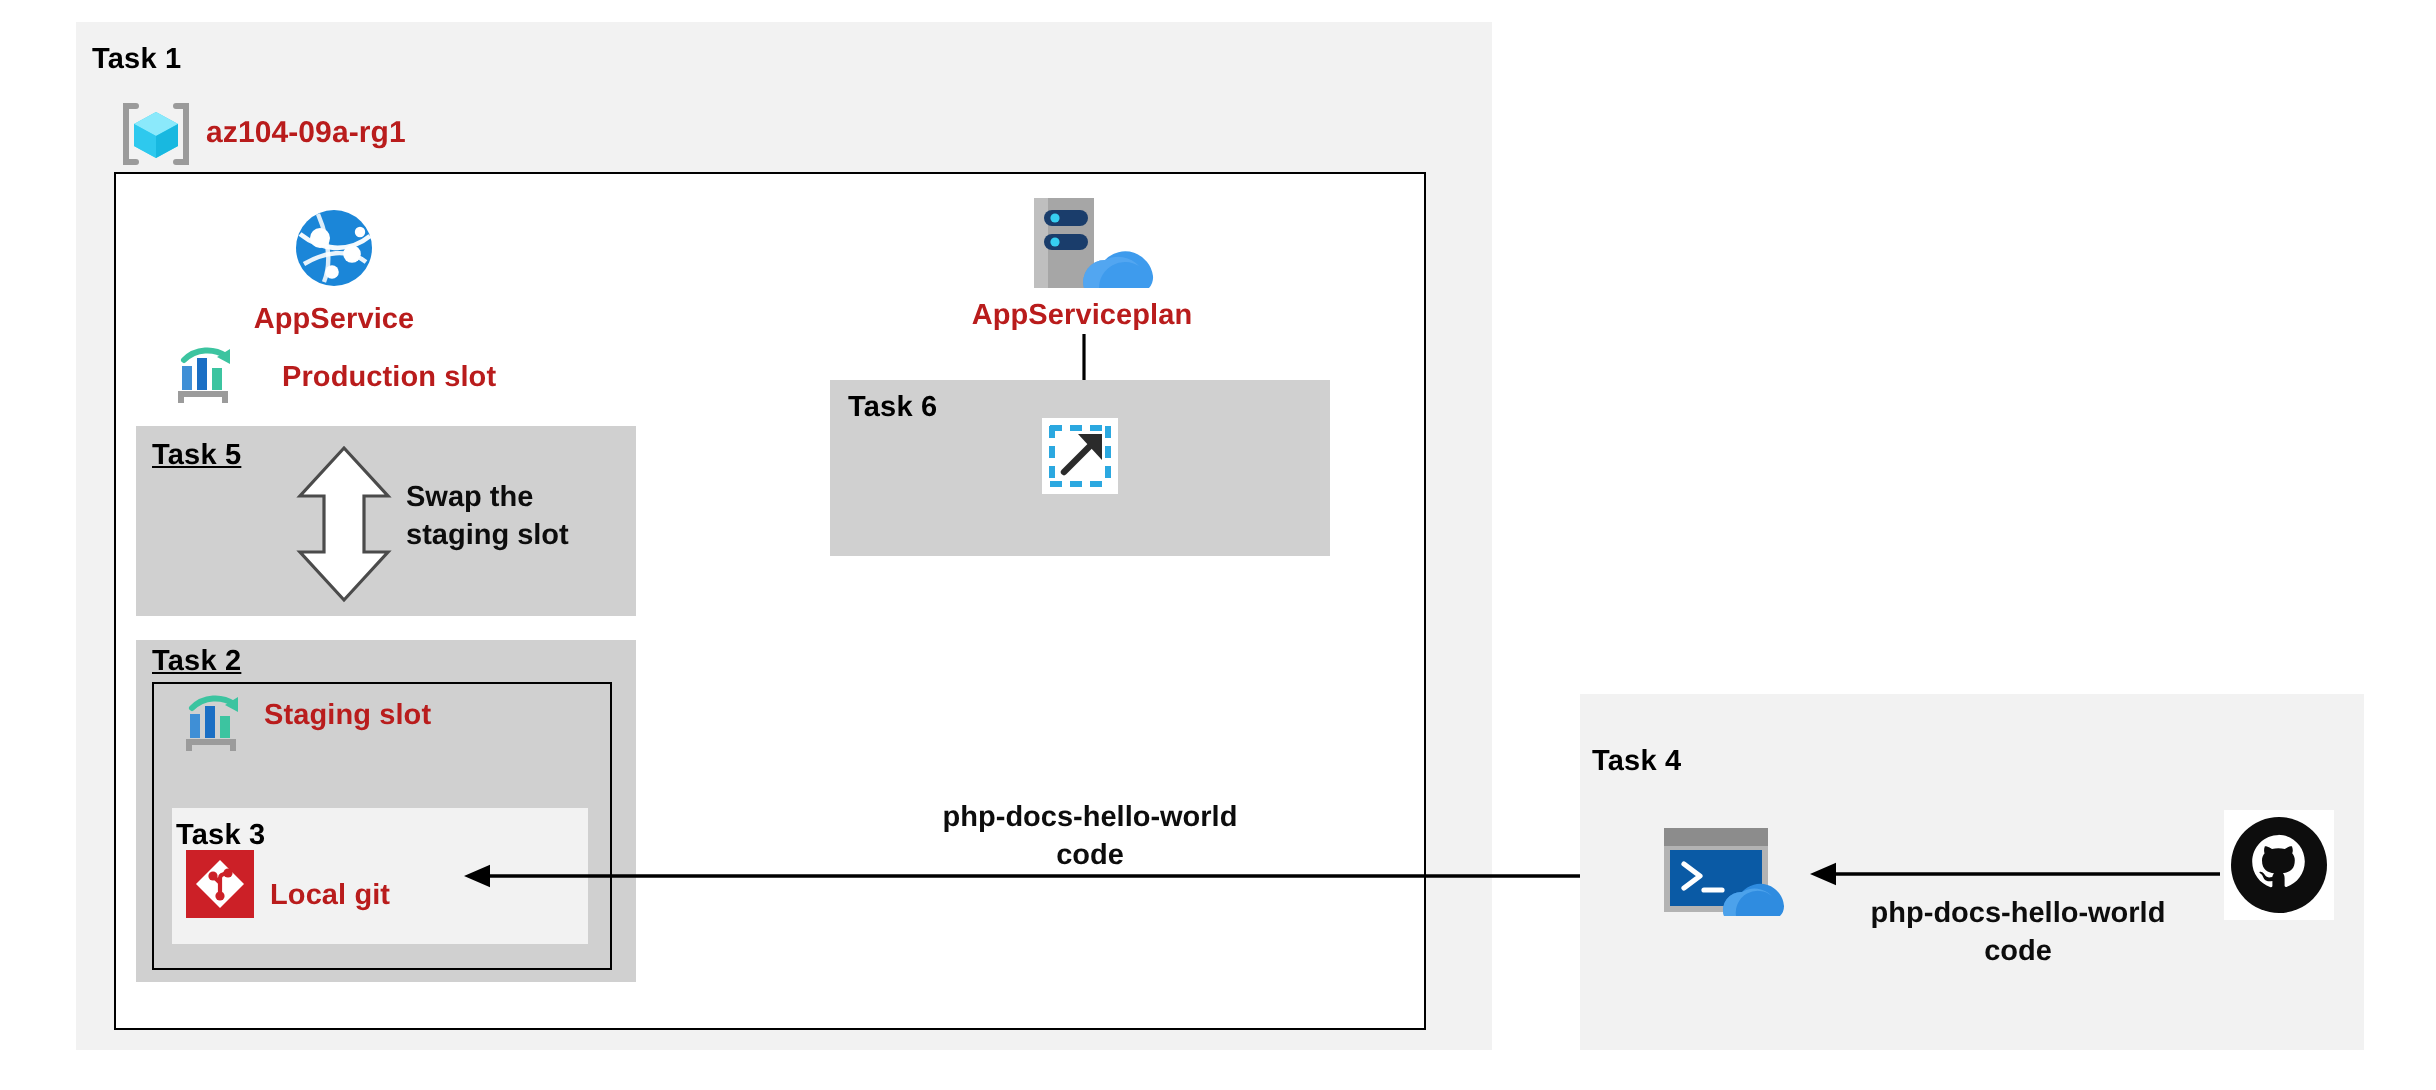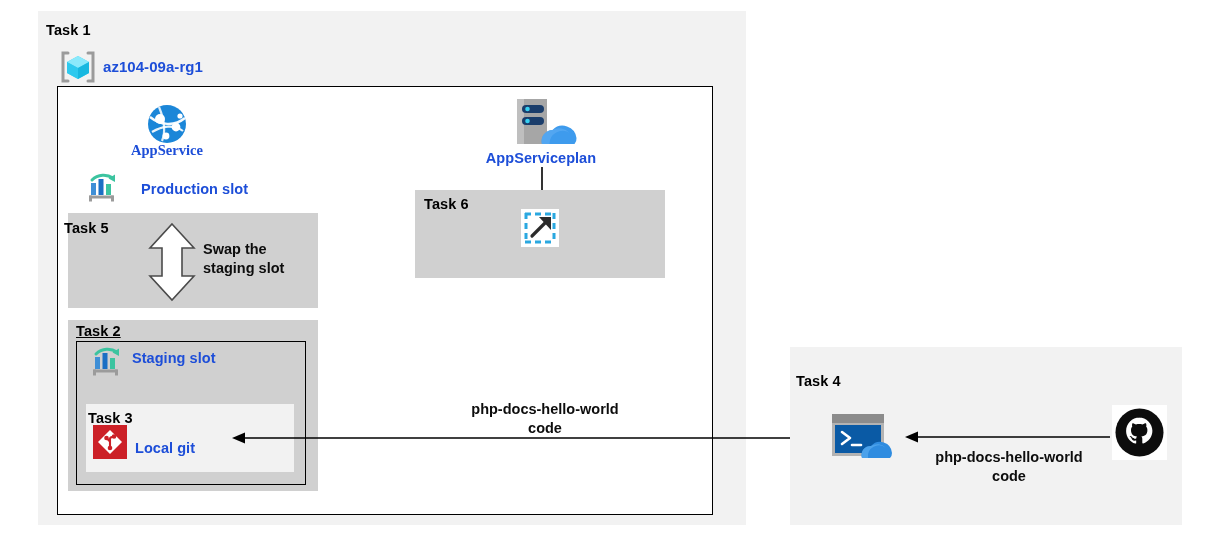--- a/index.html
+++ b/index.html
@@ -13,21 +13,21 @@
   .panel-midgray{position:absolute;background:#d0d0d0;}
   .panel-white{position:absolute;background:#ffffff;border:1.5px solid #000000;}
   .panel-inner-border{position:absolute;background:#d0d0d0;border:1.5px solid #000000;}
   .panel-light{position:absolute;background:#f2f2f2;}
 
   
   .task-label{position:absolute;color:#000000;font-weight:bold;font-size:14.5px;
               letter-spacing:0.1px;white-space:nowrap;}
 
   
-  .node-label{position:absolute;color:#1d4ed8;font-weight:bold;font-size:14.5px;
+  .node-label{position:absolute;color:#b91c1c;font-weight:bold;font-size:14.5px;
               white-space:nowrap;letter-spacing:0.05px;}
   .node-label.center{text-align:center;}
   .multiline{position:absolute;color:#0d0d0d;font-weight:bold;font-size:14.5px;
              text-align:center;line-height:1.32;}
 
   
   .icon{position:absolute;}
   .icon svg{display:block;}
 
   
@@ -60,38 +60,38 @@
       <circle cx="21" cy="21" r="19" fill="#1b86d8"></circle>
       <path d="M4 14 C14 22 28 24 39 15" fill="none" stroke="#ffffff" stroke-width="2.4" opacity="0.95"></path>
       <path d="M6 29 C16 23 28 21 37 28" fill="none" stroke="#ffffff" stroke-width="2.2" opacity="0.9"></path>
       <path d="M13 4 C18 16 20 28 16 38" fill="none" stroke="#ffffff" stroke-width="2.2" opacity="0.85"></path>
       <circle cx="14" cy="16" r="5" fill="#ffffff"></circle>
       <circle cx="30" cy="24" r="4.4" fill="#ffffff"></circle>
       <circle cx="20" cy="33" r="3.4" fill="#ffffff"></circle>
       <circle cx="34" cy="13" r="2.6" fill="#ffffff"></circle>
     </svg>
   </div>
-  <div class="node-label center" style="left:0px;top:142px;width:334px;font-family:Liberation Serif, serif;">AppService</div>
+  <div class="node-label center" style="left:0px;top:152px;width:334px;">AppService</div>
 
   <div class="icon" style="left:88px;top:173px;width:32px;height:30px;">
     <svg width="32" height="30" viewBox="0 0 32 30">
       <rect x="3" y="10" width="5" height="12" fill="#3f8fd6"></rect>
       <rect x="10.5" y="6" width="5" height="16" fill="#1b6fc4"></rect>
       <rect x="18" y="11" width="5" height="11" fill="#3cc4a0"></rect>
       <path d="M4 7 C10 1 19 1 25 5" fill="none" stroke="#3cc4a0" stroke-width="3" stroke-linecap="round"></path>
       <polygon points="27,1.5 27,9 20.5,5.5" fill="#3cc4a0"></polygon>
       <rect x="1" y="22.5" width="25" height="3" rx="1" fill="#9b9b9b"></rect>
       <rect x="1" y="22.5" width="3" height="6" fill="#9b9b9b"></rect>
       <rect x="23" y="22.5" width="3" height="6" fill="#9b9b9b"></rect>
     </svg>
   </div>
   <div class="node-label" style="left:141px;top:181px;">Production slot</div>
 
   <div class="panel-midgray" style="left:68px;top:213px;width:250px;height:95px;"></div>
-  <div class="task-label" style="left:64px;top:220px;">Task 5</div>
+  <div class="task-label" style="left:76px;top:220px;text-decoration:underline;">Task 5</div>
   <div class="icon" style="left:146px;top:222px;width:52px;height:80px;">
     <svg width="52" height="80" viewBox="0 0 52 80">
       <polygon points="26,2 48,26 36,26 36,54 48,54 26,78 4,54 16,54 16,26 4,26" fill="#ffffff" stroke="#4b4b4b" stroke-width="1.6" stroke-linejoin="miter"></polygon>
     </svg>
   </div>
   <div class="multiline" style="left:203px;top:240px;width:110px;text-align:left;">
     <div>Swap the</div>
     <div>staging slot</div>
   </div>
 

